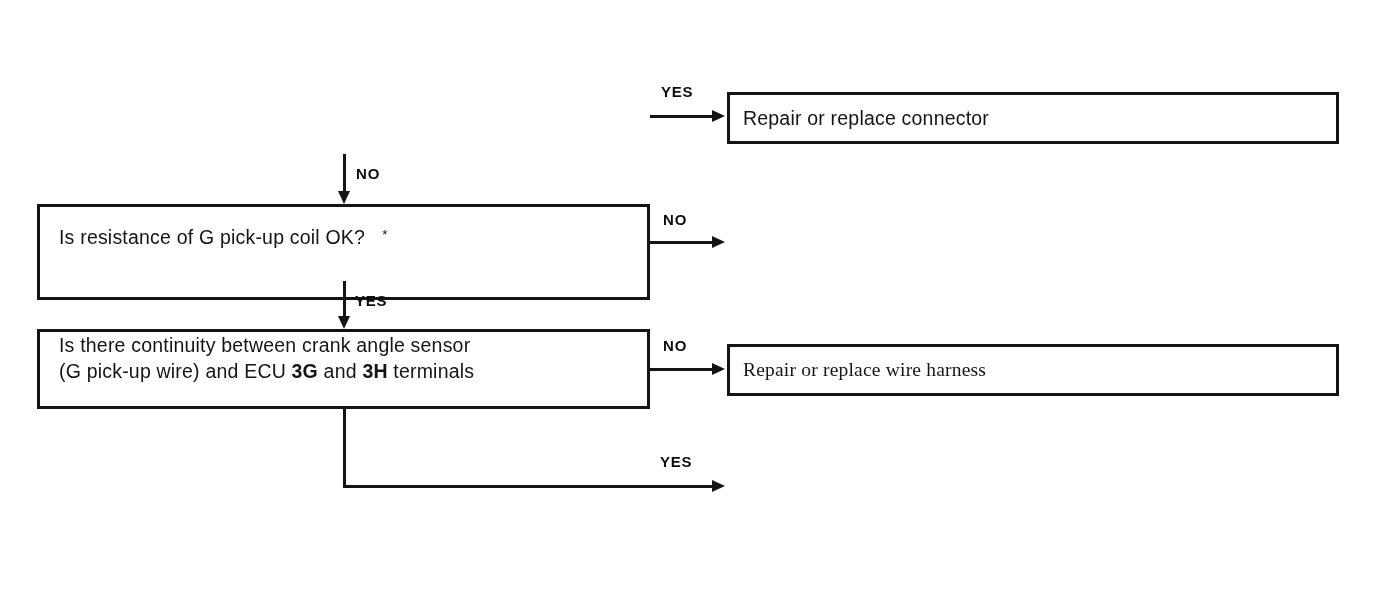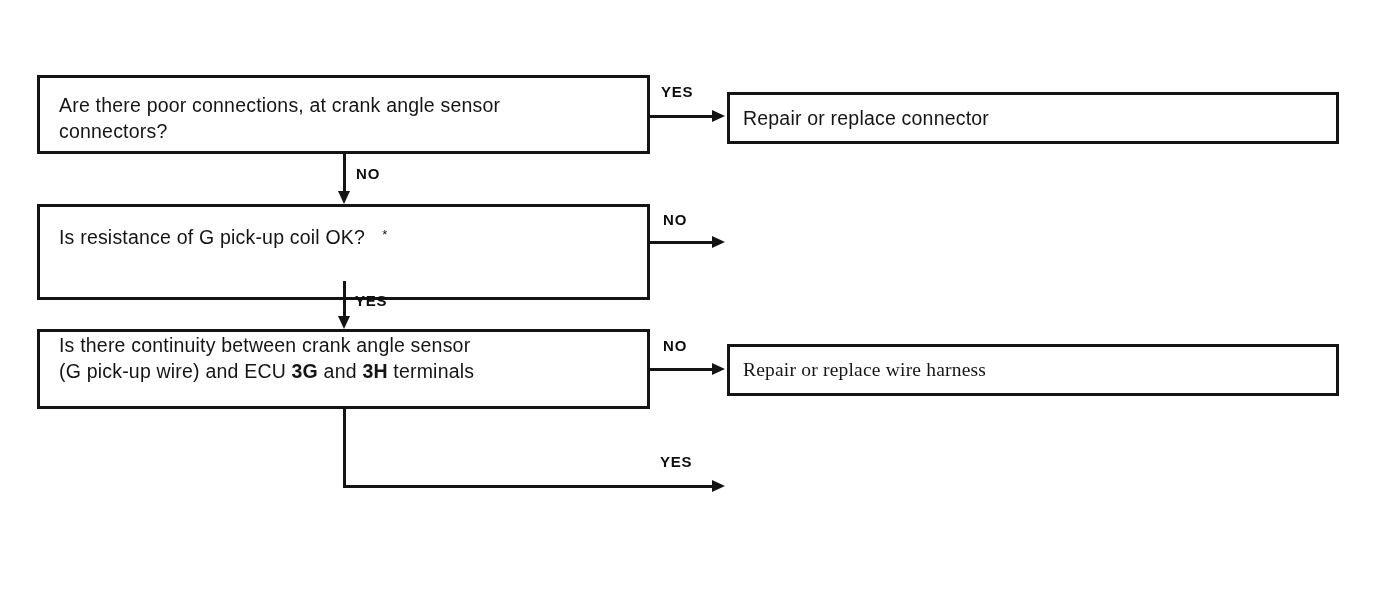--- a/index.html
+++ b/index.html
@@ -80,24 +80,20 @@
     letter-spacing: 0.8px;
     color: #0d0d0d;
     white-space: nowrap;
   }
 </style>
 </head>
 <body>
 
 <div id="canvas">
 
-  <div class="box qbox" style="top:75px; height:79px; padding-top:14px;">
-    <div class="qline">Are there poor connections, at crank angle sensor</div>
-    <div class="qline">connectors?</div>
-  </div>
 
   <div class="box qbox" style="top:204px; height:96px; padding-top:15px;">
     <div class="qline">
       <span>Is resistance of G pick-up coil OK?</span><span class="footnote">*</span>
     </div>
   </div>
 
   <div class="box qbox" style="top:329px; height:80px; ">
     <div class="qline">Is there continuity between crank angle sensor</div>
     <div class="qline">

